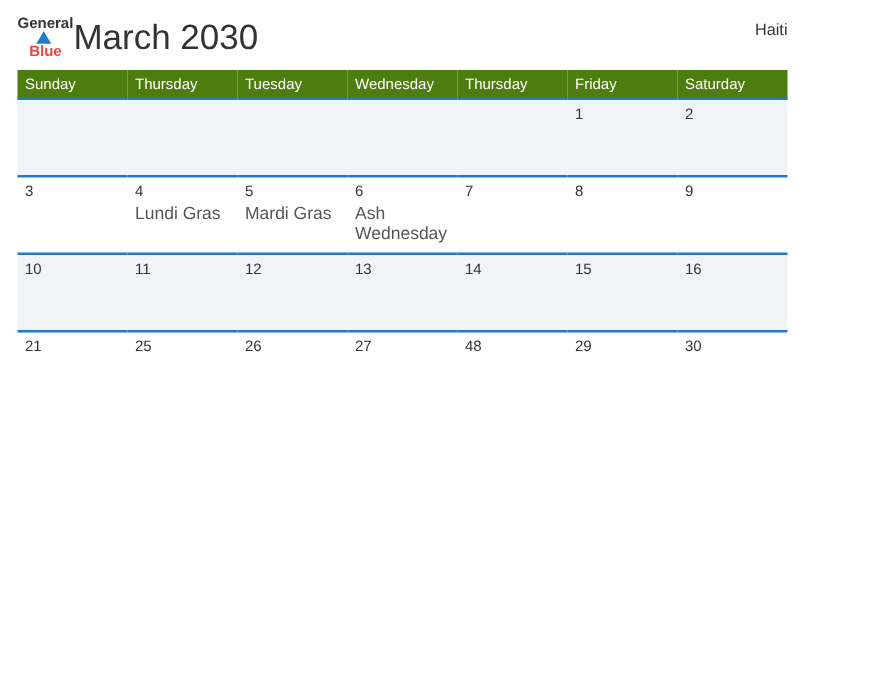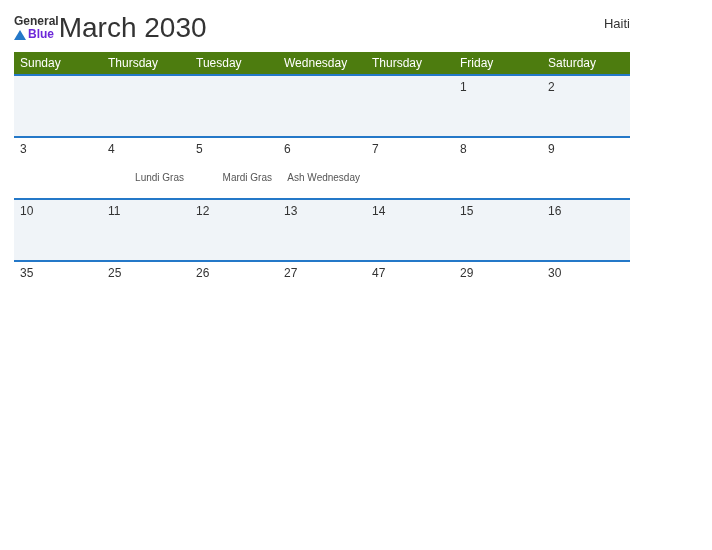--- a/index.html
+++ b/index.html
@@ -27,24 +27,25 @@
       flex-direction: column;
       font-size: 11px;
       font-weight: bold;
       line-height: 1.1;
     }
     .logo-general {
       color: #333;
       font-size: 12px;
     }
     .logo-blue {
-      color: #6d28d9;
+      color: #ef4444;
       font-size: 12px;
       display: flex;
       align-items: center;
+      flex-direction: column;
     }
     .logo-triangle {
       width: 0;
       height: 0;
       border-left: 6px solid transparent;
       border-right: 6px solid transparent;
       border-bottom: 10px solid #2478c8;
       display: inline-block;
       margin-right: 2px;
     }
@@ -89,25 +90,24 @@
     }
     .calendar tbody tr:nth-child(odd) td {
       background: #f0f4f8;
     }
     .day-num {
       font-size: 12px;
       color: #333;
       display: block;
     }
     .event {
-      font-size: 10px;
+      font-size: 14px;
       color: #555;
-      margin-top: 16px;
+      margin-top: 2px;
       display: block;
-      text-align: right;
     }
     .last-row td {
       height: 50px;
     }
   </style>
 </head>
 <body>
 
 <div class="page">
   <div class="header">
@@ -194,33 +194,33 @@
           </td>
           <td>
             <span class="day-num">15</span>
           </td>
           <td>
             <span class="day-num">16</span>
           </td>
         </tr>
         <tr>
           <td>
-            <span class="day-num">35</span>
+            <span class="day-num">21</span>
           </td>
           <td>
             <span class="day-num">25</span>
           </td>
           <td>
             <span class="day-num">26</span>
           </td>
           <td>
             <span class="day-num">27</span>
           </td>
           <td>
-            <span class="day-num">47</span>
+            <span class="day-num">48</span>
           </td>
           <td>
             <span class="day-num">29</span>
           </td>
           <td>
             <span class="day-num">30</span>
           </td>
         </tr>
       </tbody>
   </table>

